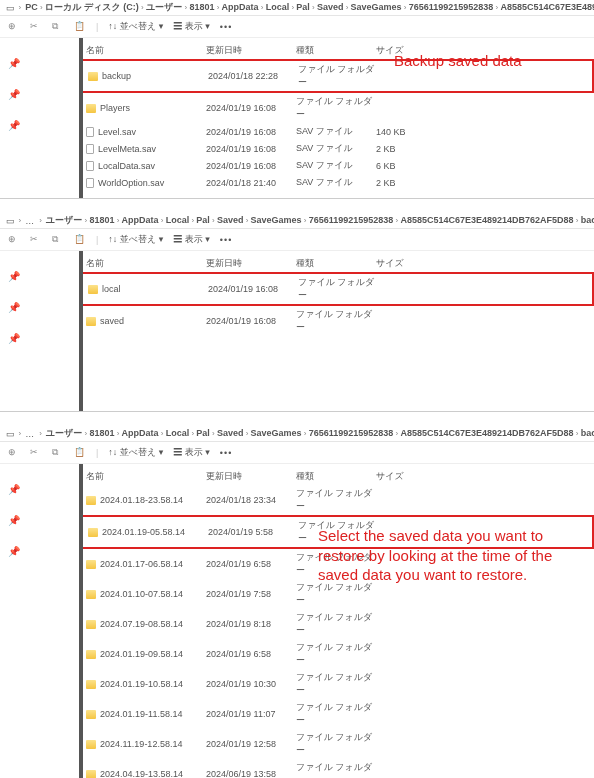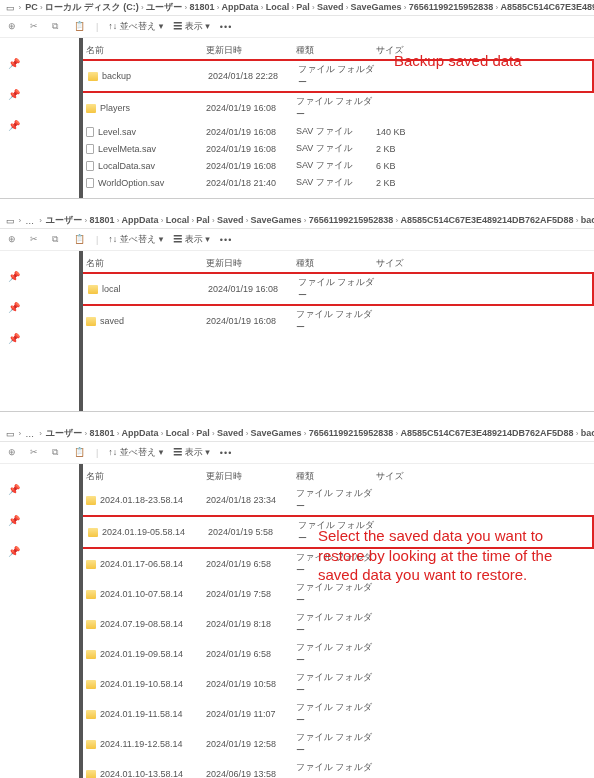--- a/index.html
+++ b/index.html
@@ -258,21 +258,21 @@
             </span>
     <span>2024/01/19 6:58</span>
     <span>ファイル フォルダー</span>
     <span></span>
   </div>
           <div class="row ">
     <span class="name">
               <span class="ficon folder"></span>
               <span>2024.01.19-10.58.14</span>
             </span>
-    <span>2024/01/19 10:58</span>
+    <span>2024/01/19 10:30</span>
     <span>ファイル フォルダー</span>
     <span></span>
   </div>
           <div class="row ">
     <span class="name">
               <span class="ficon folder"></span>
               <span>2024.01.19-11.58.14</span>
             </span>
     <span>2024/01/19 11:07</span>
     <span>ファイル フォルダー</span>
@@ -283,21 +283,21 @@
               <span class="ficon folder"></span>
               <span>2024.11.19-12.58.14</span>
             </span>
     <span>2024/01/19 12:58</span>
     <span>ファイル フォルダー</span>
     <span></span>
   </div>
           <div class="row ">
     <span class="name">
               <span class="ficon folder"></span>
-              <span>2024.01.10-13.58.14</span>
+              <span>2024.04.19-13.58.14</span>
             </span>
     <span>2024/06/19 13:58</span>
     <span>ファイル フォルダー</span>
     <span></span>
   </div>
         </div>
     </div>
   </div>
   <div class="annot" style="top:100px; left:318px; width:250px; line-height:1.3;">Select the saved data you want to restore by looking at the time of the saved data you want to restore.</div>
 </div>

